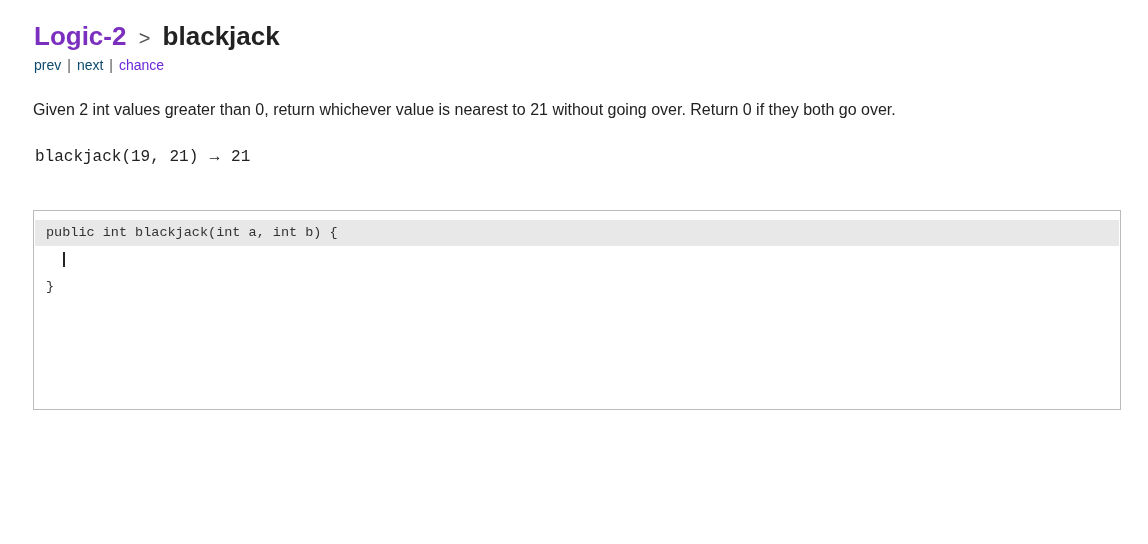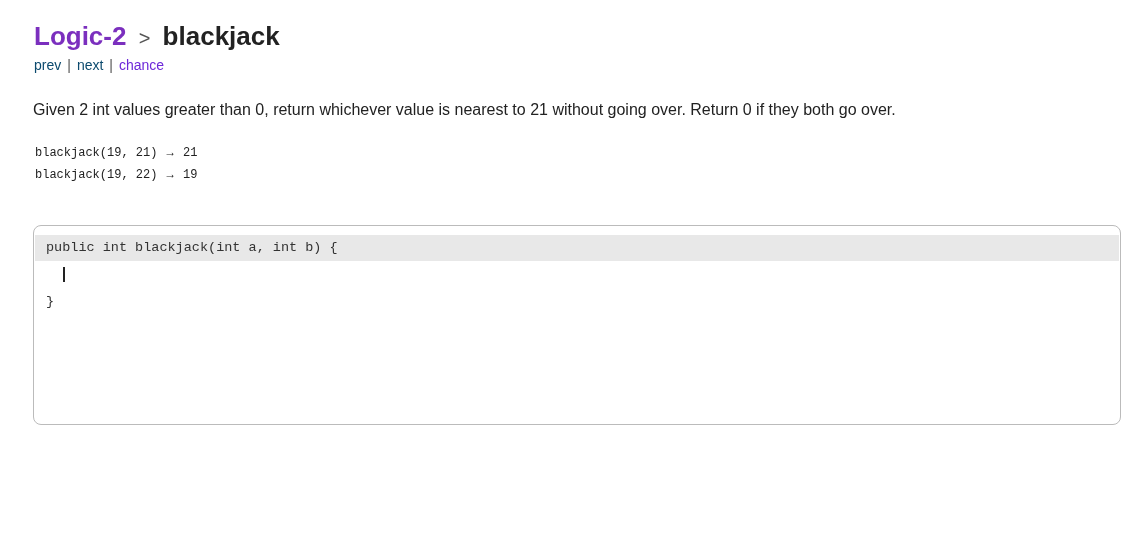--- a/index.html
+++ b/index.html
@@ -67,21 +67,21 @@
 
     .description {
       font-size: 16px;
       line-height: 1.55;
       margin-bottom: 20px;
       max-width: 900px;
     }
 
     .examples {
       font-family: 'Courier New', Courier, monospace;
-      font-size: 12px;
+      font-size: 16px;
       line-height: 1.8;
       margin-bottom: 22px;
     }
 
     .go-row {
       display: flex;
       align-items: center;
       gap: 16px;
       margin-bottom: 16px;
     }
@@ -100,21 +100,21 @@
       letter-spacing: 0.5px;
     }
 
     .save-hint {
       font-size: 14px;
       color: #444;
     }
 
     .code-editor {
       border: 1px solid #bbb;
-      border-radius: 8px;
+      border-radius: 0;
       background: #fff;
       font-family: 'Courier New', Courier, monospace;
       font-size: 13.5px;
       width: 100%;
       min-height: 200px;
       padding: 8px 0;
       overflow: auto;
     }
 
     .code-line {
@@ -159,23 +159,20 @@
   <span class="nav-separator">|</span>
   <a class="nav-link chance" href="#">chance</a>
 </div>
 
 <div class="description">Given 2 int values greater than 0, return whichever value is nearest to 21 without going over. Return 0 if they both go over.</div>
 
 <div class="examples">
   <div>
     <span>blackjack(19, 21)</span><span> → </span><span>21</span>
   </div>
-  <div>
-    <span>blackjack(19, 22)</span><span> → </span><span>19</span>
-  </div>
 </div>
 
 <div class="go-row">
 </div>
 
 <div class="code-editor">
   <div class="code-line highlighted">
     <span class="code-content">public int blackjack(int a, int b) {</span>
   </div>
   <div class="code-line">

